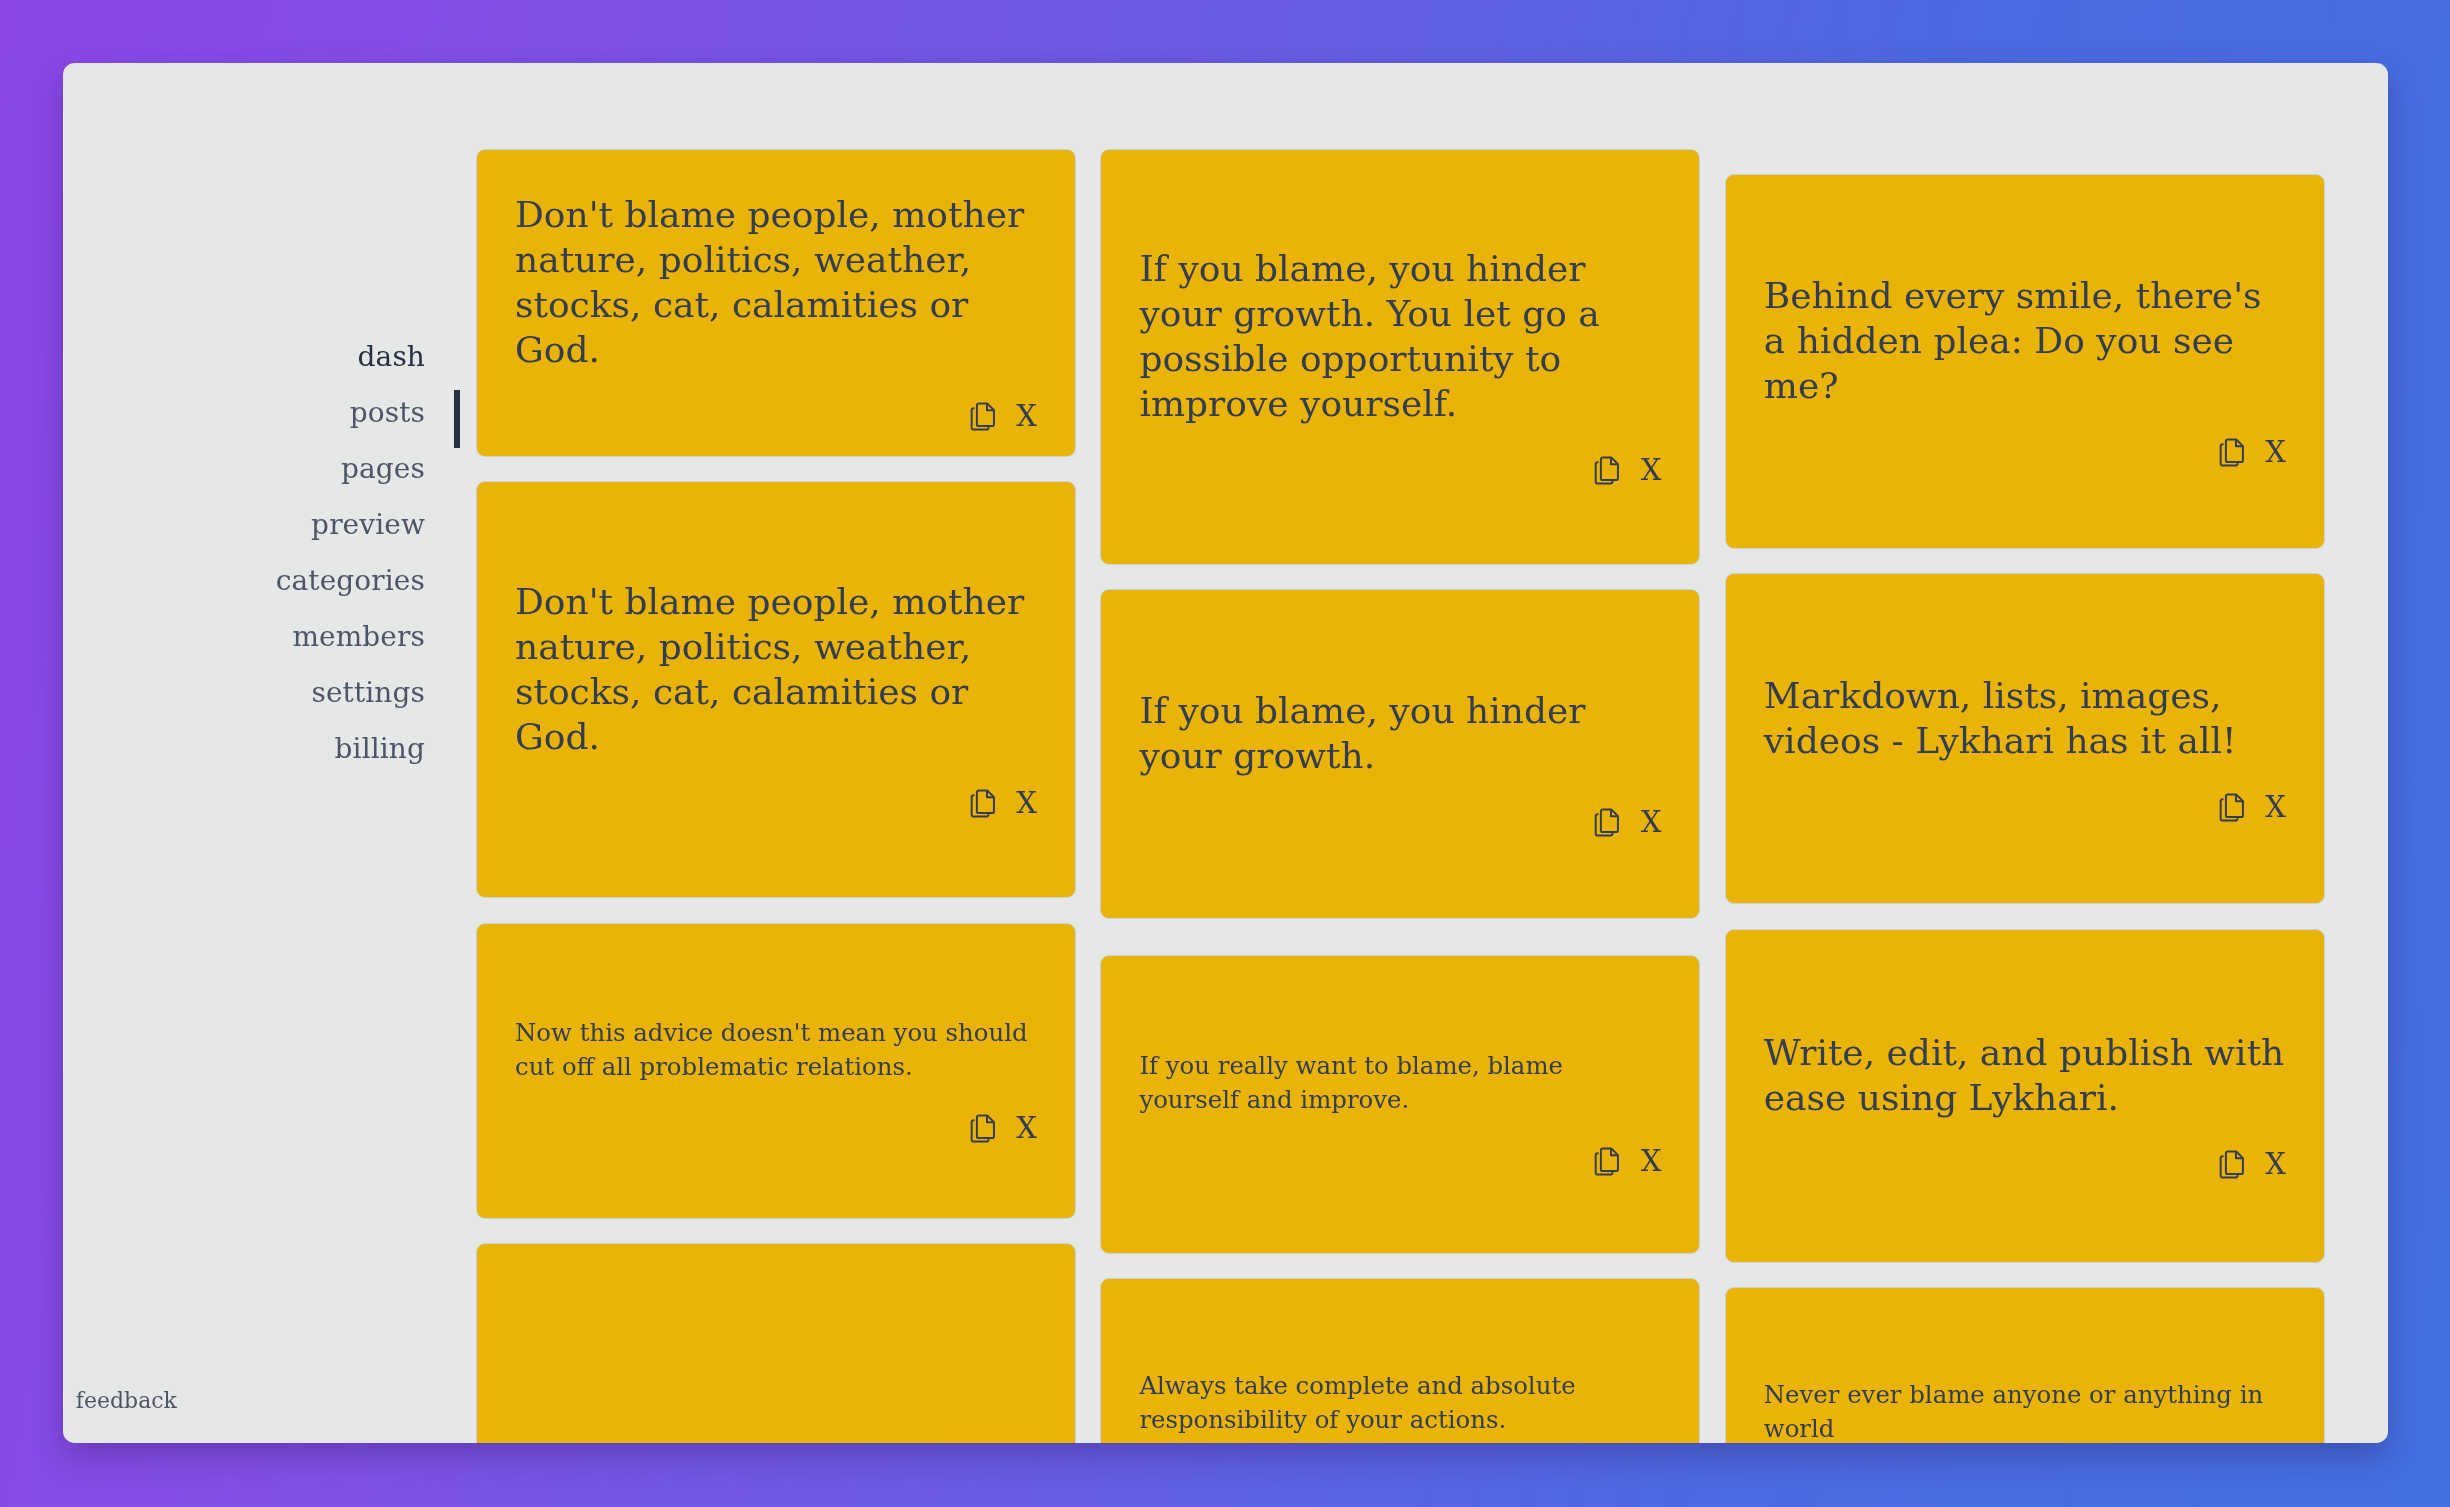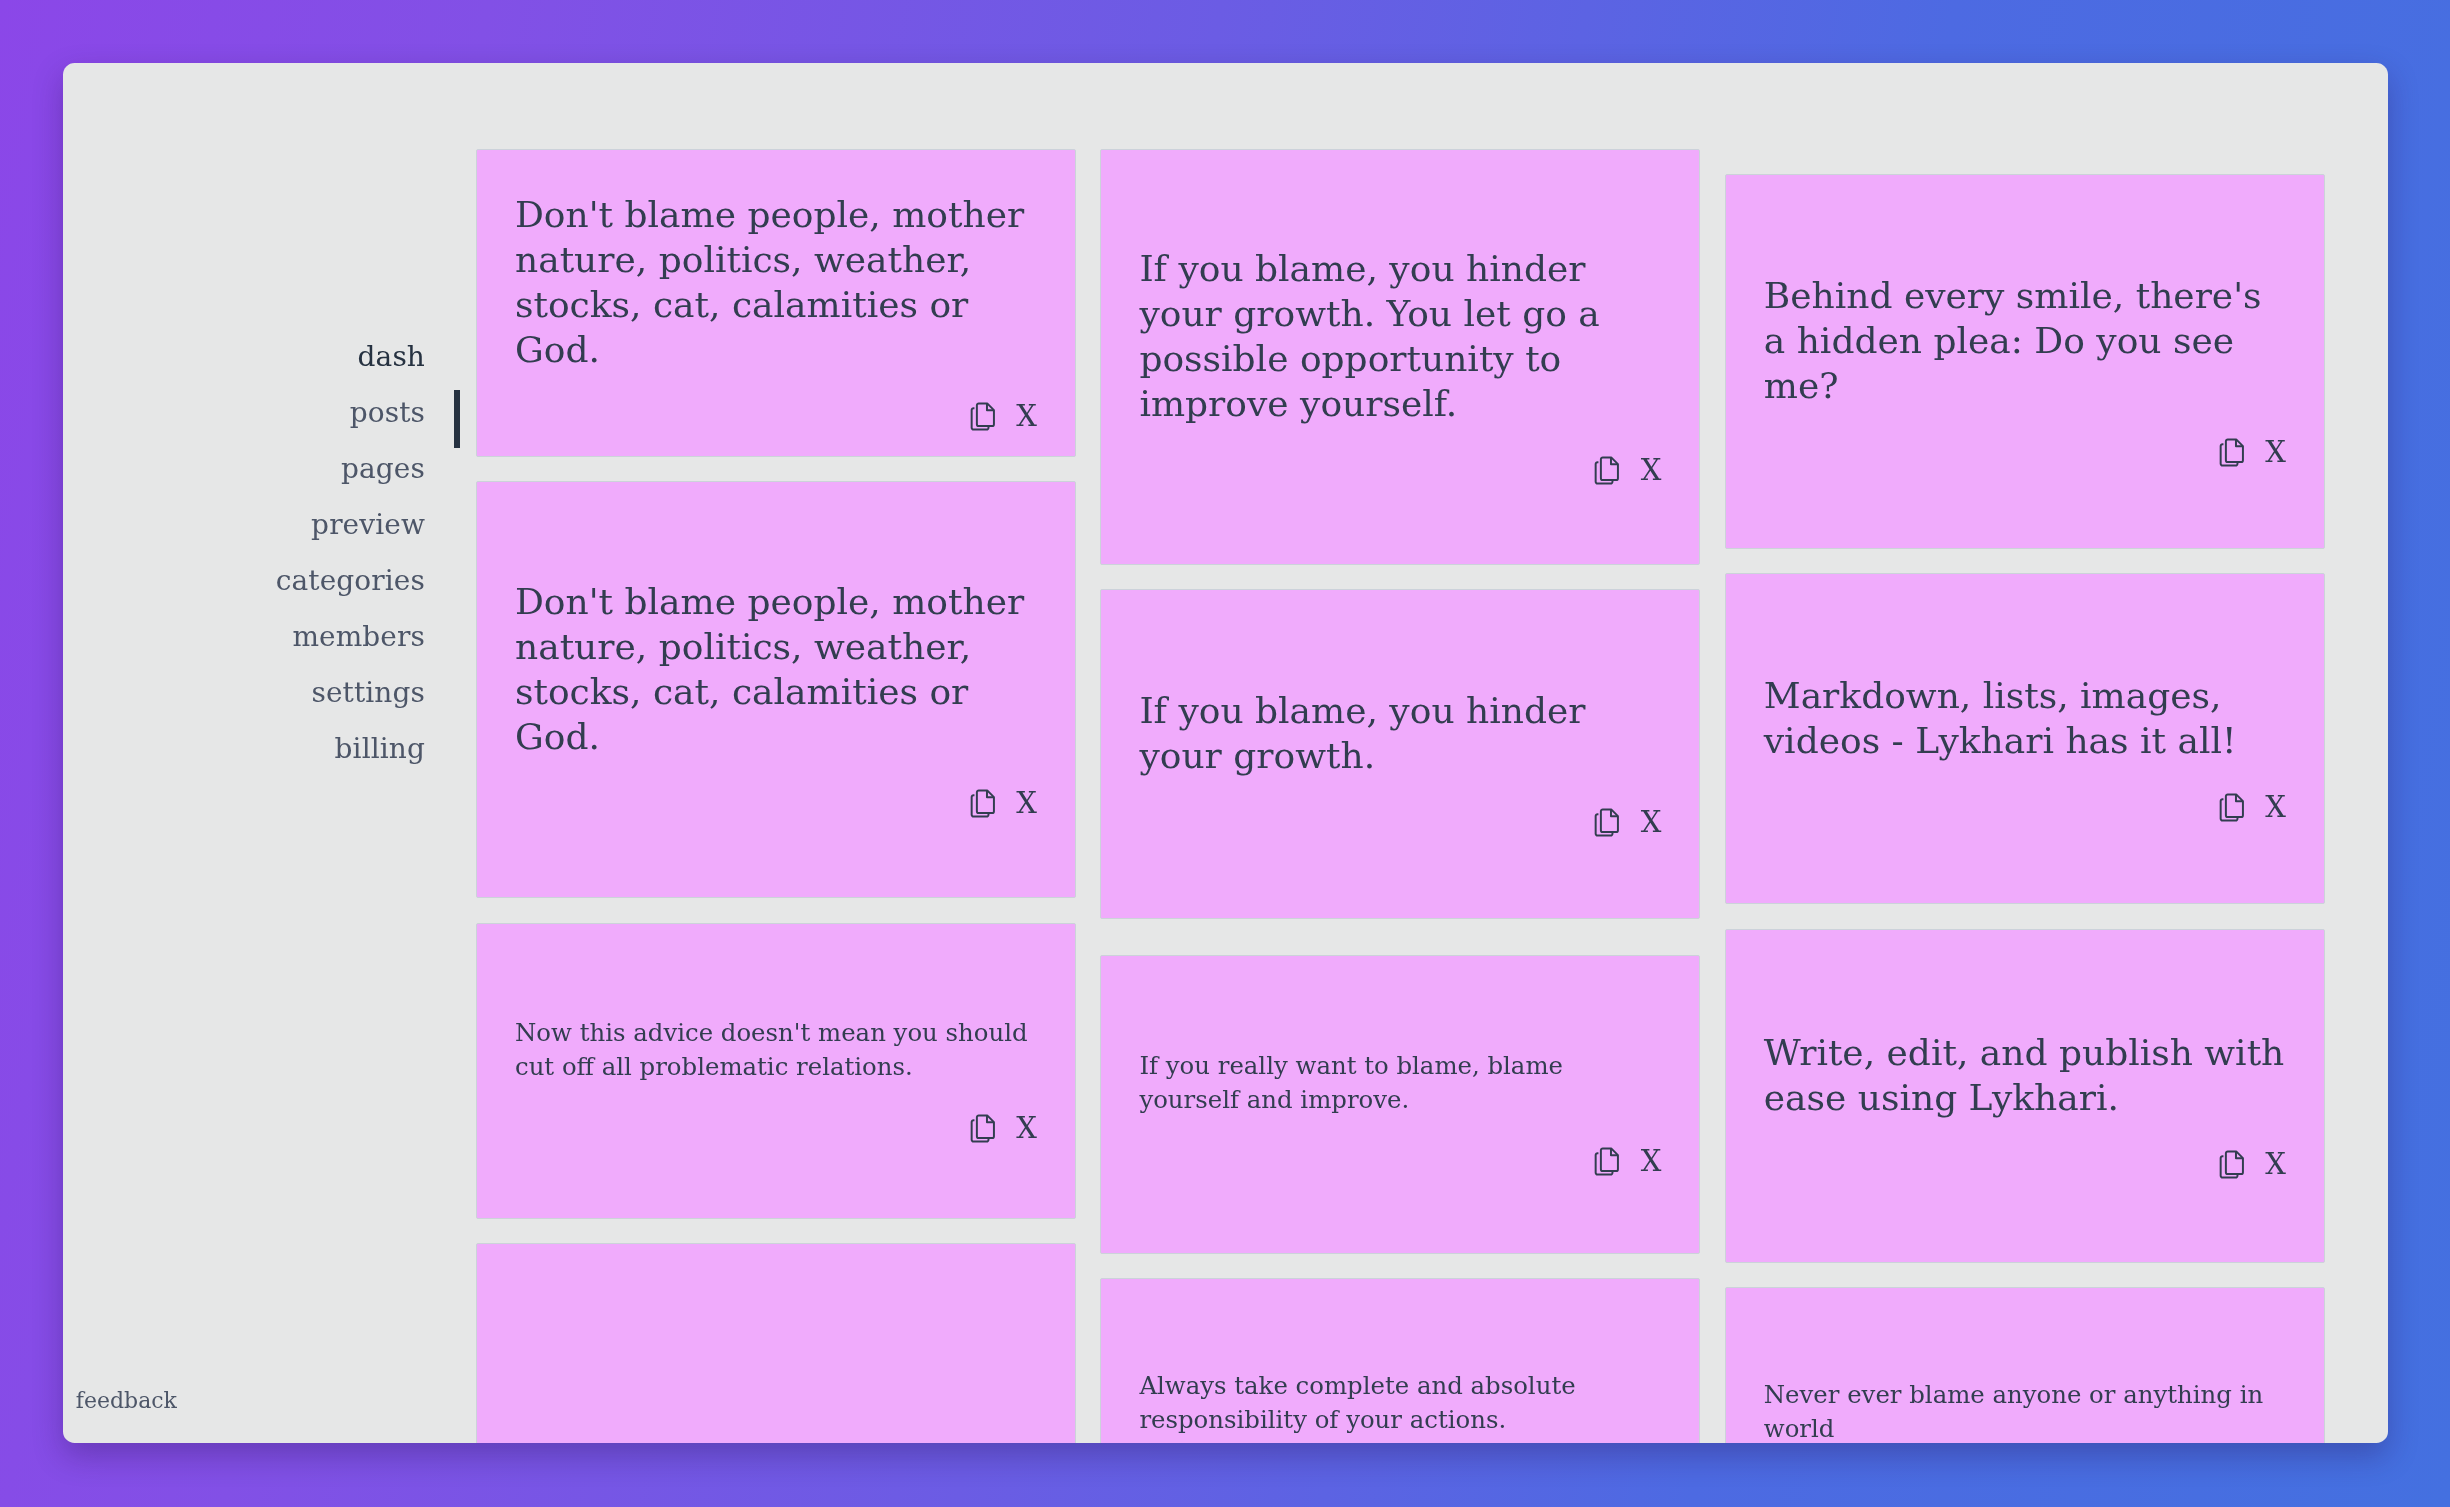--- a/index.html
+++ b/index.html
@@ -93,23 +93,23 @@
     display: flex;
     flex-direction: column;
     gap: 24.4px;
     flex: 0 0 auto;
   }
 
   
   .card {
     position: relative;
     box-sizing: border-box;
-    background: #f0abfc;
+    background: #eab308;
     border: 1.7px solid #ccd2da;
-    border-radius: 2px;
+    border-radius: 9px;
     padding: 44px 38px 27px 38px;
     display: flex;
     flex-direction: column;
     justify-content: center;
     flex: 0 0 auto;
   }
   .card-text {
     color: #323d50;
     font-family: "DejaVu Serif", "Liberation Serif", serif;
     margin: 0;

